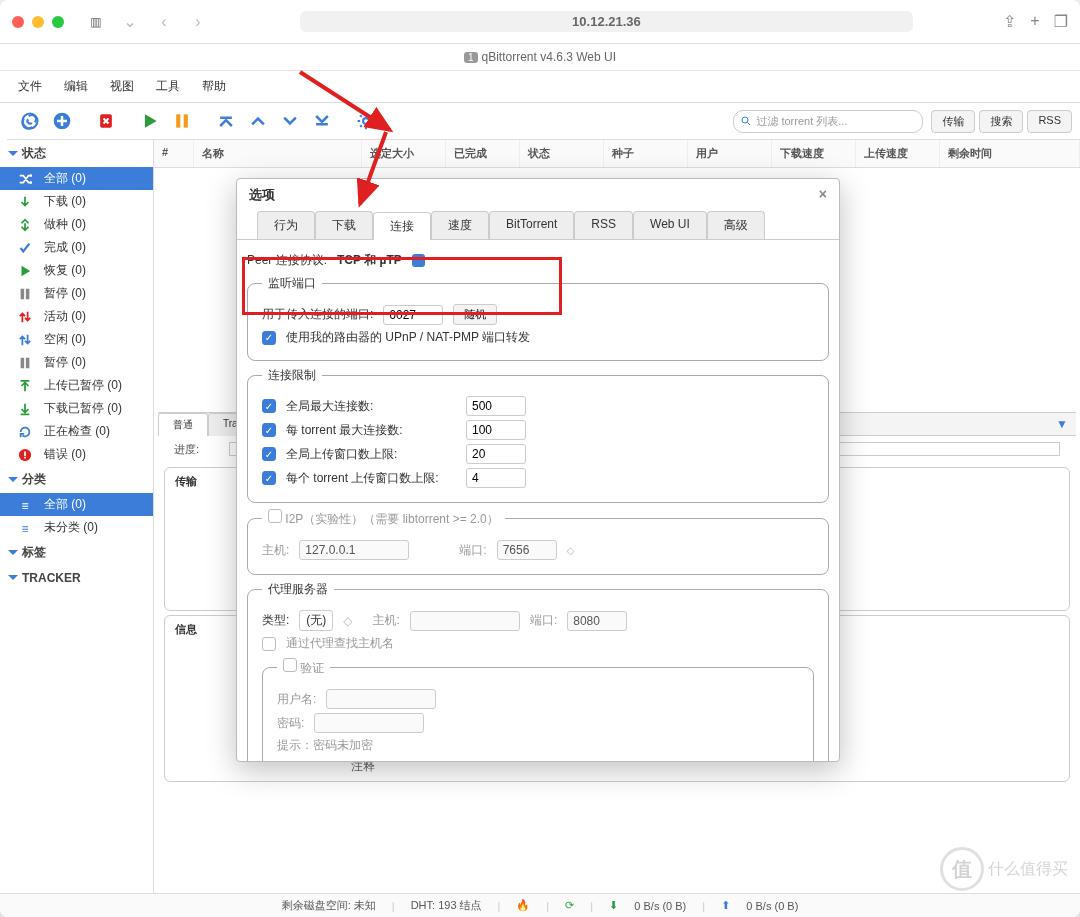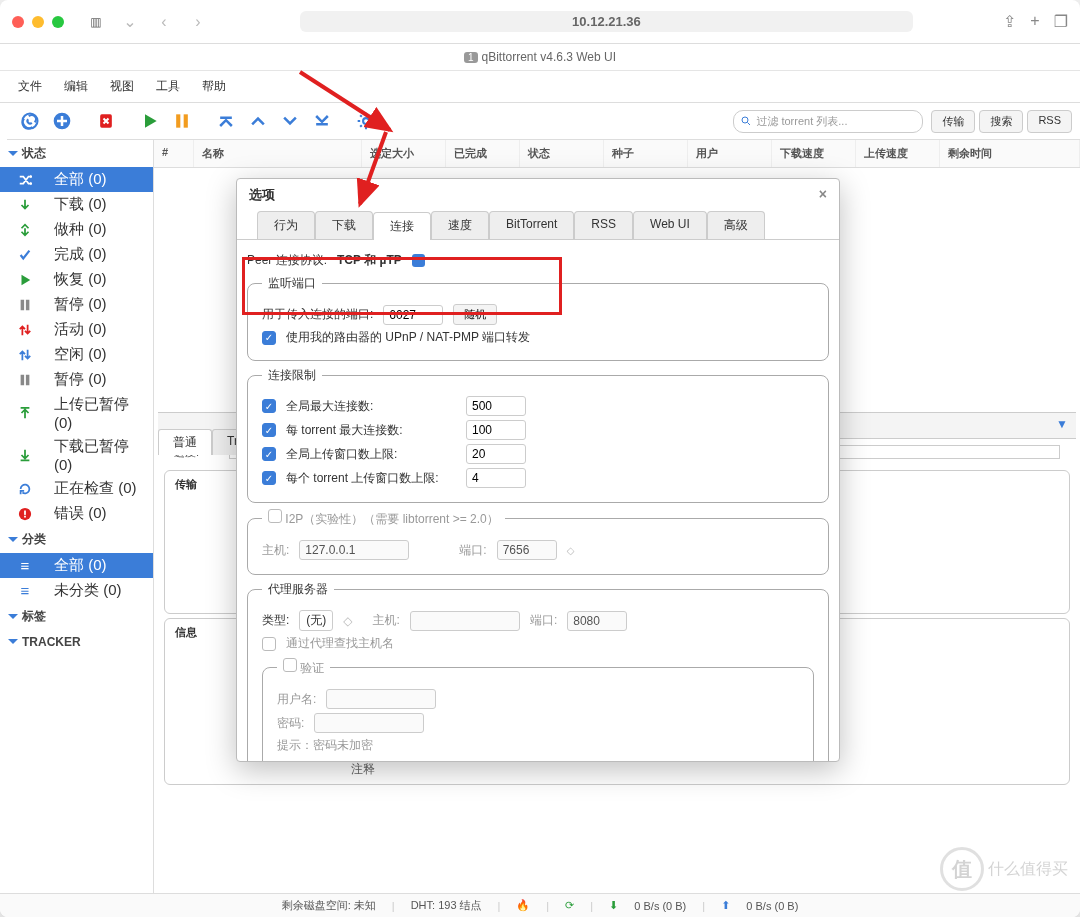--- a/index.html
+++ b/index.html
@@ -33,37 +33,37 @@
 .right-tabs { display: flex; gap: 4px; margin-left: 6px; }
 .rt-tab { padding: 3px 10px; border: 1px solid #ccc; border-radius: 4px; background: #f4f4f4; font-size: 11px; }
 
 
 .main { display: flex; height: calc(100% - 44px - 28px - 24px - 36px - 24px); position: relative; }
 
 
 .sidebar { width: 154px; border-right: 1px solid #ddd; overflow: auto; }
 .side-head { display:flex; align-items:center; padding: 5px 8px; font-weight: bold; color:#444; gap:4px; cursor:pointer;}
 .side-head svg{width:10px;height:10px;}
-.side-item { display: flex; align-items: center; padding: 3px 10px 3px 18px; gap: 22px; font-size: 15px; }
+.side-item { display: flex; align-items: flex-end; padding: 3px 10px 3px 18px; gap: 12px; font-size: 12px; }
 .side-item.active { background: #3b7dd8; color: #fff; }
 .side-item .ic { width: 14px; display: flex; align-items: center; justify-content: center; }
 
 
 .content { flex: 1; display: flex; flex-direction: column; overflow: hidden; }
 .th-row { display: flex; border-bottom: 1px solid #ddd; background: #fafafa; font-size: 11px; color: #555; font-weight:bold;}
 .th-cell { padding: 6px 8px; border-right: 1px solid #eee; }
 .th-hash { width: 40px; } .th-name { width: 168px; } .th-size { width: 84px; }
 .th-done { width: 74px; } .th-stat { width: 84px; } .th-seed { width: 84px; }
 .th-peer { width: 84px; } .th-dl { width: 84px; } .th-ul { width: 84px; } .th-eta { flex:1; }
 
 .body-area { flex: 1; position: relative; overflow: auto; background: #fff; }
 
 
 .detail-tabs { display:flex; border-top:1px solid #ccc; background:#f4f4f4;}
-.detail-tabs .dt{padding:4px 14px; border:1px solid #ccc; border-bottom:none; background:#fff; font-size:12px; position:relative; top:16px; border-radius:3px 3px 0 0;}
+.detail-tabs .dt{padding:4px 14px; border:1px solid #ccc; border-bottom:none; background:#fff; font-size:10px; position:relative; top:0; border-radius:3px 3px 0 0;}
 .detail-tabs .dt.inactive{background:#eee;}
 .detail-row{padding:6px 16px; font-size:11px; color:#555; display:flex; gap:30px;}
 .detail-col{display:flex; flex-direction:column; gap:6px; width:200px;}
 .detail-col .lbl{ text-align:right; color:#666;}
 
 
 .status-bar { position:absolute; bottom:0; left:0; right:0; height:24px; border-top:1px solid #ddd; background:#fafafa; display:flex; align-items:center; justify-content:center; gap:16px; font-size:11px; color:#555;}
 .status-bar .sep{color:#ccc;}
 
 

